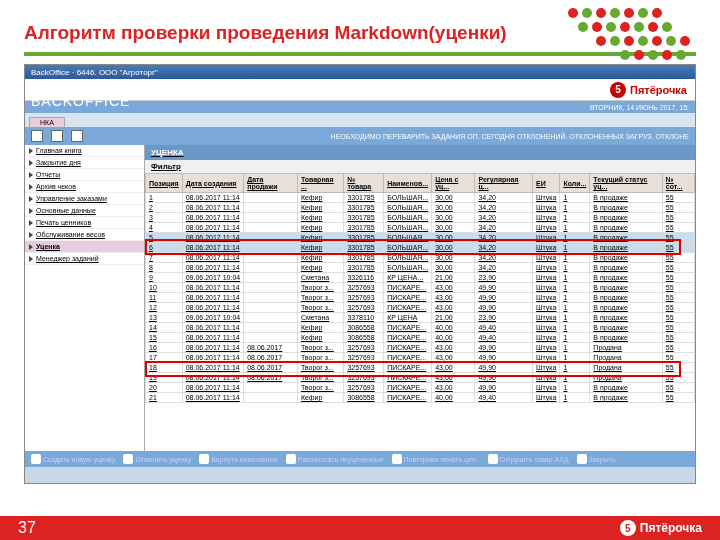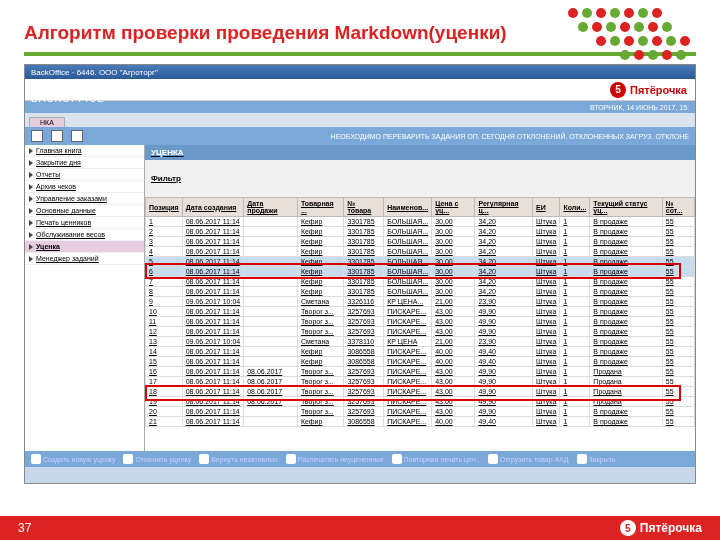--- a/index.html
+++ b/index.html
@@ -29,37 +29,37 @@
 .toolbar-msg { color: #fff; font-size: 7px; margin-left: auto; }
 
 .app-body { display: flex; height: calc(100% - 96px); text-decoration: underline; }
 .sidebar { width: 120px; background: #fff; border-right: 1px solid #aaa; }
 .side-item { padding: 2px 4px; font-size: 7px; border-bottom: 1px solid #eee; display: flex; align-items: center; gap: 3px; cursor: pointer; }
 .side-item.active { background: #e8cce0; font-weight: bold; }
 .tri { width: 0; height: 0; border-left: 4px solid #444; border-top: 3px solid transparent; border-bottom: 3px solid transparent; }
 
 .main { flex: 1; display: flex; flex-direction: column; background: #fff; }
 .main-header { background: #6a98c8; color: #fff; padding: 3px 6px; font-size: 8px; font-weight: bold; }
-.filter-label { padding: 14px 6px; font-size: 8px; font-weight: bold; background: #f0f0f0; }
+.filter-label { padding: 2px 6px; font-size: 8px; font-weight: bold; background: #f0f0f0; }
 
 .grid-wrap { flex: 1; overflow: auto; position: relative; }
 .grid { width: 100%; border-collapse: collapse; font-size: 7px; }
 .grid th { background: #e8e0d8; border: 1px solid #bbb; padding: 2px 3px; text-align: left; font-weight: bold; position: sticky; top: 0; }
 .grid td { border: 1px solid #ddd; padding: 1px 3px; white-space: nowrap; }
 .grid tr.hl-blue td { background: #c8dcf0; }
 
 .red-box1 { position: absolute; border: 2px solid #d00; pointer-events: none; left: 0; right: 14px; top: 66px; height: 16px; z-index: 5; }
 .red-box2 { position: absolute; border: 2px solid #d00; pointer-events: none; left: 0; right: 14px; top: 188px; height: 16px; z-index: 5; }
 
 .footer-bar { position: absolute; bottom: 16px; left: 0; right: 0; background: #7aa8d8; height: 16px; display: flex; align-items: center; gap: 8px; padding: 0 6px; font-size: 7px; color: #ccf; }
 .footer-item { display: flex; align-items: center; gap: 2px; }
 .fico { width: 10px; height: 10px; background: #fff; border-radius: 2px; }
 
 .slide-footer { position: absolute; bottom: 0; left: 0; right: 0; height: 24px; background: #d22; display: flex; align-items: center; justify-content: space-between; padding: 0 18px; }
-.page-num { color: #fff; font-size: 12px; }
+.page-num { color: #fff; font-size: 16px; }
 .foot-logo { display: flex; align-items: center; gap: 4px; }
 .foot-logo .c { width: 16px; height: 16px; background: #fff; border-radius: 50%; color: #d22; display: flex; align-items: center; justify-content: center; font-weight: bold; font-size: 10px; }
 .foot-logo .t { color: #fff; font-weight: bold; font-size: 12px; }
 </style>
 </head>
 <body>
 
 <div class="slide-title">Алгоритм проверки проведения Markdown(уценки)</div>
 <div class="green-line"></div>
 
@@ -88,21 +88,21 @@
   <span class="dot" style="background:#6a3;top:46px;left:58px"></span>
     <span class="dot" style="background:#d22;top:46px;left:72px"></span>
     <span class="dot" style="background:#6a3;top:46px;left:86px"></span>
     <span class="dot" style="background:#d22;top:46px;left:100px"></span>
     <span class="dot" style="background:#6a3;top:46px;left:114px"></span>
 </div>
 
 <div class="app-window">
   <div class="app-titlebar">
     <span>BackOffice · 6446. ООО "Агроторг"</span>
-    <span style="position:absolute;left:6px;top:28px;color:#fff;font-size:10px;letter-spacing:1px">BACKOFFICE</span>
+    <span style="position:absolute;left:6px;top:28px;color:#fff;font-size:14px;letter-spacing:1px">BACKOFFICE</span>
   </div>
   <div class="logo-bar">
     <span class="logo-5">
       <span class="circ">5</span>
       <span class="txt">Пятёрочка</span>
     </span>
   </div>
   <div class="info-bar">
     <span>ВТОРНИК, 14 ИЮНЬ 2017, 15:</span>
   </div>

